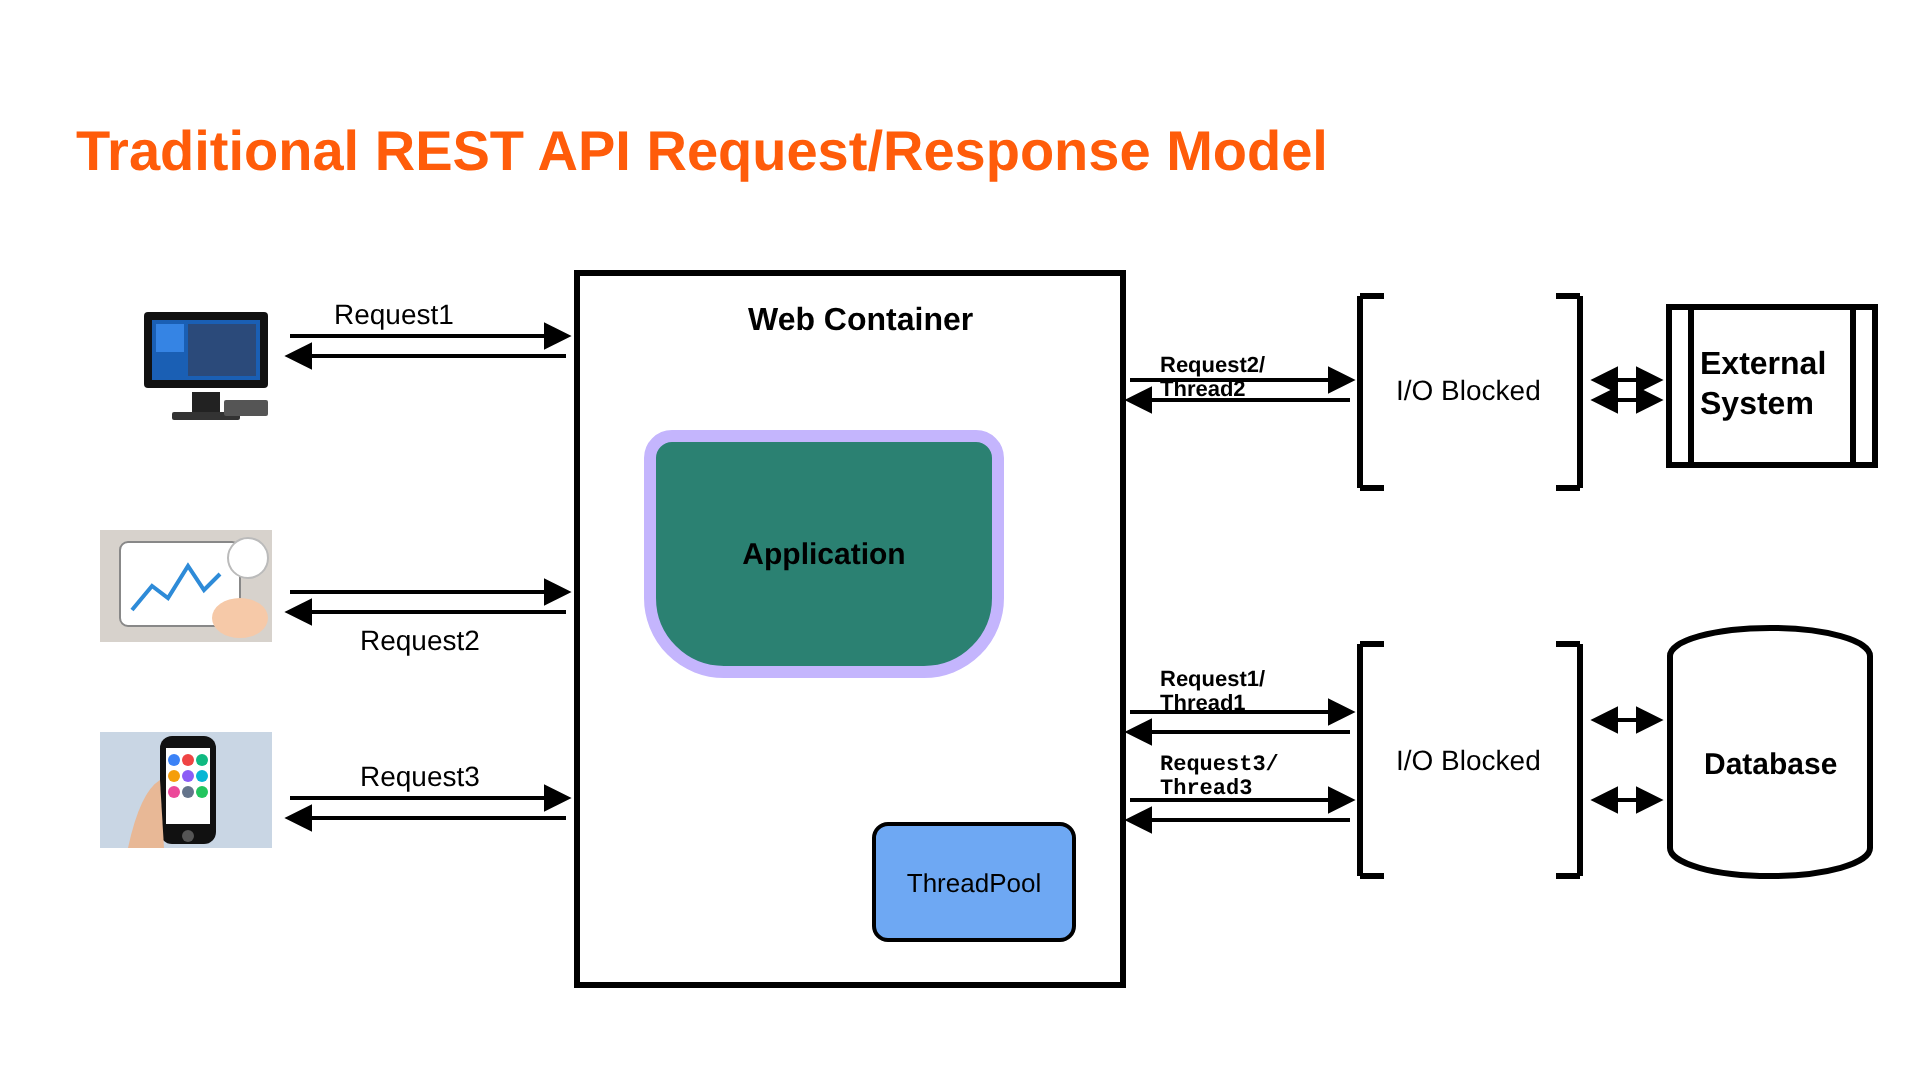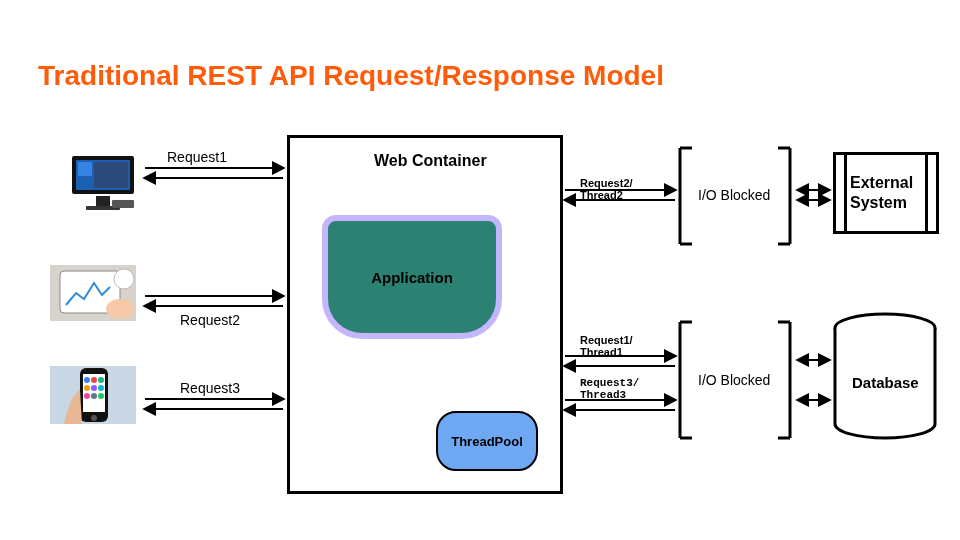--- a/index.html
+++ b/index.html
@@ -3,21 +3,21 @@
 <meta charset="utf-8">
 <style>
   html,body{margin:0;padding:0;width:960px;height:540px;font-family:Arial,Helvetica,sans-serif;background:#fff;}
   .title{position:absolute;left:38px;top:60px;font-size:28px;font-weight:700;color:#ff5c0a;}
   .box{position:absolute;box-sizing:border-box;}
   .label{position:absolute;font-size:14px;color:#000;}
   .small{font-size:11px;line-height:12px;}
   .bold{font-weight:700;}
   .web-container{border:3px solid #000;background:#fff;padding-left:15px;}
   .application{background:#2b8172;border:6px solid #c4b5fd;border-radius:14px 14px 40px 40px;display:flex;align-items:center;justify-content:center;font-weight:700;color:#000;}
-  .threadpool{background:#6ea8f3;border:2px solid #000;border-radius:20px;display:flex;align-items:center;justify-content:center;font-weight:700;color:#000;}
+  .threadpool{background:#6ea8f3;border:2px solid #000;border-radius:8px;display:flex;align-items:center;justify-content:center;font-weight:400;color:#000;}
   .external{border:3px solid #000;background:#fff;display:flex;align-items:center;justify-content:center;font-weight:700;font-size:16px;}
   .external::before,.external::after{content:"";position:absolute;top:-3px;bottom:-3px;width:3px;background:#000;}
   .external::before{left:8px;}
   .external::after{right:8px;}
   svg{position:absolute;left:0;top:0;}
 </style>
 </head>
 <body>
 
 <div class="title">Traditional REST API Request/Response Model</div>

